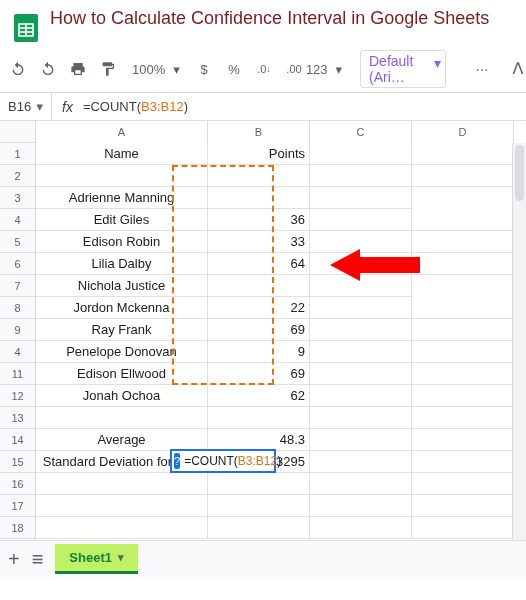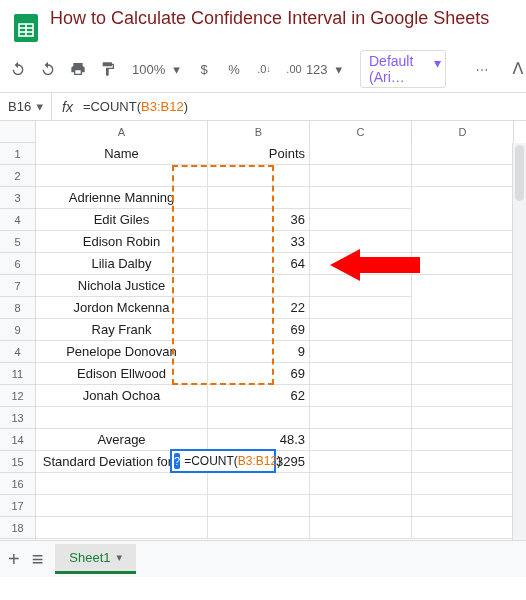--- a/index.html
+++ b/index.html
@@ -97,22 +97,22 @@
     border-left: 1px solid #dadce0;
   }
   .scrollv-thumb { position: absolute; left: 2px; top: 2px; right: 2px; height: 56px; background: #dadce0; border-radius: 6px; }
   .sheetbar {
     display: flex; align-items: center; height: 36px; padding: 0 8px; gap: 12px;
     background: #f8f9fa;
   }
   .sb-btn { color: #5f6368; font-size: 20px; cursor: pointer; }
   .sheet-tab {
     display: flex; align-items: center; gap: 6px;
-    padding: 6px 14px; font-size: 13px; color: #188038; font-weight: 400;
-    border-bottom: 3px solid #188038; background: #e5e5e5; cursor: pointer;
+    padding: 6px 14px; font-size: 13px; color: #188038; font-weight: 700;
+    border-bottom: 3px solid #188038; background: #bef264; cursor: pointer;
   }
   .overflow-a { overflow: visible; }
 </style>
 </head>
 <body>
 
 <div class="header">
   <div class="logo">
     <svg viewBox="0 0 36 36">
         <rect x="6" y="4" width="24" height="28" rx="2" fill="#0f9d58"></rect>

